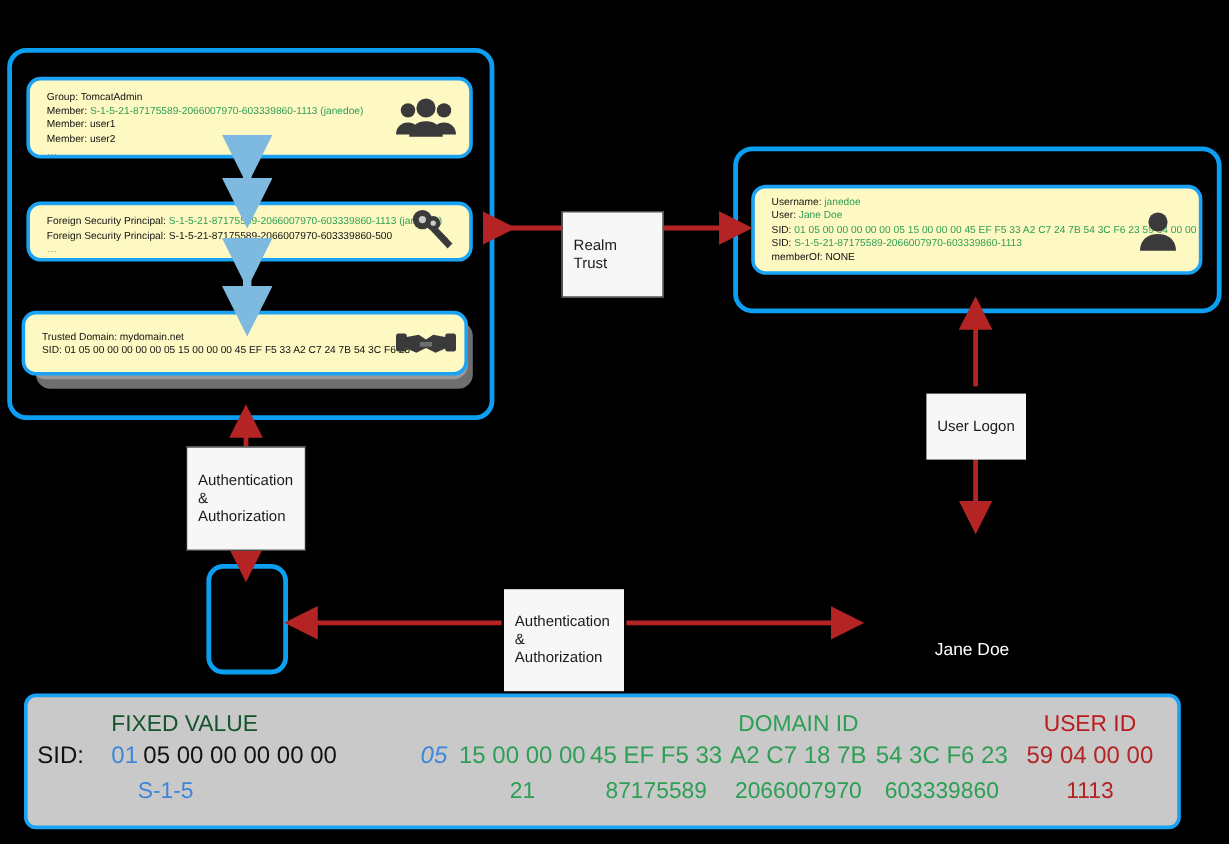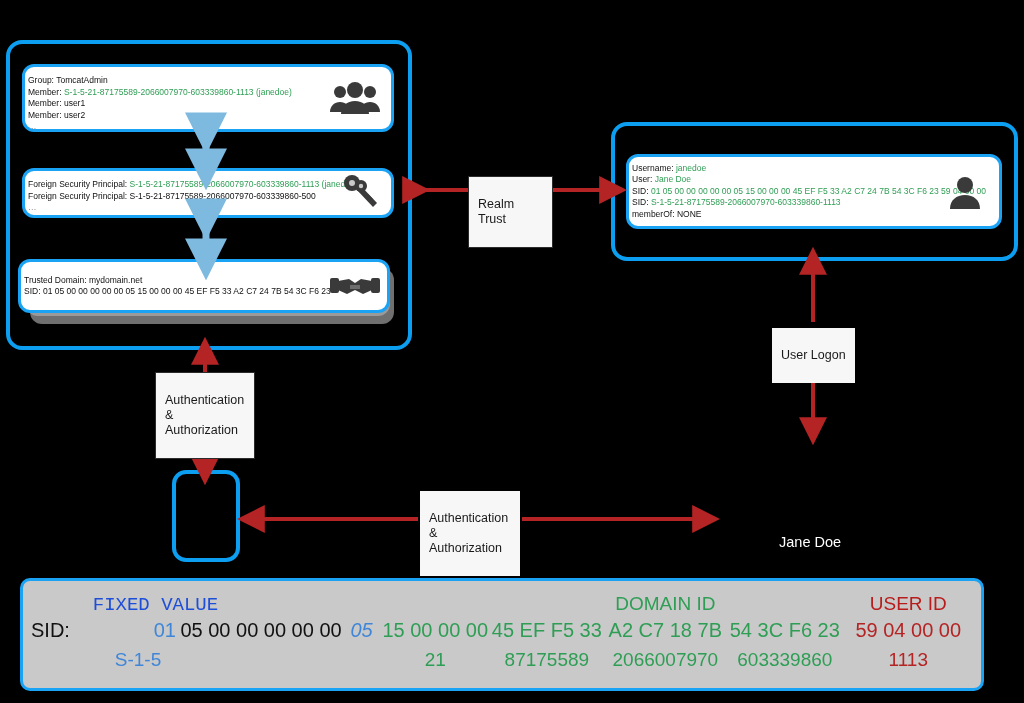--- a/index.html
+++ b/index.html
@@ -16,24 +16,24 @@
   .domain-frame {
     position: absolute;
     border: 4px solid #0c9ef0;
     border-radius: 16px;
     background: #000;
   }
 
   
   .card {
     position: absolute;
-    background: #ffffff;
+    background: #fef9c3;
     border: 3px solid #1aa3f5;
     border-radius: 12px;
-    padding: 8px 3px;
+    padding: 8px 14px;
     color: #111;
     font-size: 8.5px;
     line-height: 11.5px;
   }
   .card .line { white-space: nowrap; }
   .g  { color: #2f9e55; }   
   .k  { color: #111; }      
   .dots { color: #8a8a8a; letter-spacing: 1.5px; }
 
   
@@ -107,21 +107,21 @@
     display: flex; flex-direction: column; justify-content: center;
   }
   .sid-row { display: flex; align-items: baseline; padding: 0 8px; }
   .sid-row.headers { height: 26px; }
   .sid-row.hex     { height: 30px; }
   .sid-row.dec     { height: 28px; }
 
   .sid-cell { text-align: center; white-space: nowrap; }
 
   .hdr { font-size: 19px; }
-  .hdr.blue  { color: #1d4ed8; font-family: Liberation Mono, monospace; }
+  .hdr.blue  { color: #14532d; }
   .hdr.green { color: #2f9e55; }
   .hdr.red   { color: #b91c1c; }
 
   .hex-txt { font-size: 20px; }
   .dec-txt { font-size: 19px; }
   .c-blue  { color: #3f86d8; }
   .c-green { color: #2f9e55; }
   .c-red   { color: #b52424; }
   .c-dark  { color: #111; }
 
@@ -312,21 +312,21 @@
         <div class="sid-cell col-d3"></div>
         <div class="sid-cell col-uid">
           <span class="hdr red">USER ID</span>
         </div>
       </div>
 
       <div class="sid-row hex">
         <div class="sid-cell col-sidlabel">
           <span class="hex-txt c-dark">SID:</span>
         </div>
-        <div class="sid-cell col-fixed" style="text-align:right;">
+        <div class="sid-cell col-fixed" style="text-align:left;">
           <span class="hex-txt c-blue">01</span>
           <span class="hex-txt c-dark">05 00 00 00 00 00</span>
         </div>
         <div class="sid-cell col-auth">
           <span class="hex-txt c-blue">05</span>
         </div>
         <div class="sid-cell col-sub21">
           <span class="hex-txt c-green">15 00 00 00</span>
         </div>
         <div class="sid-cell col-d1">

